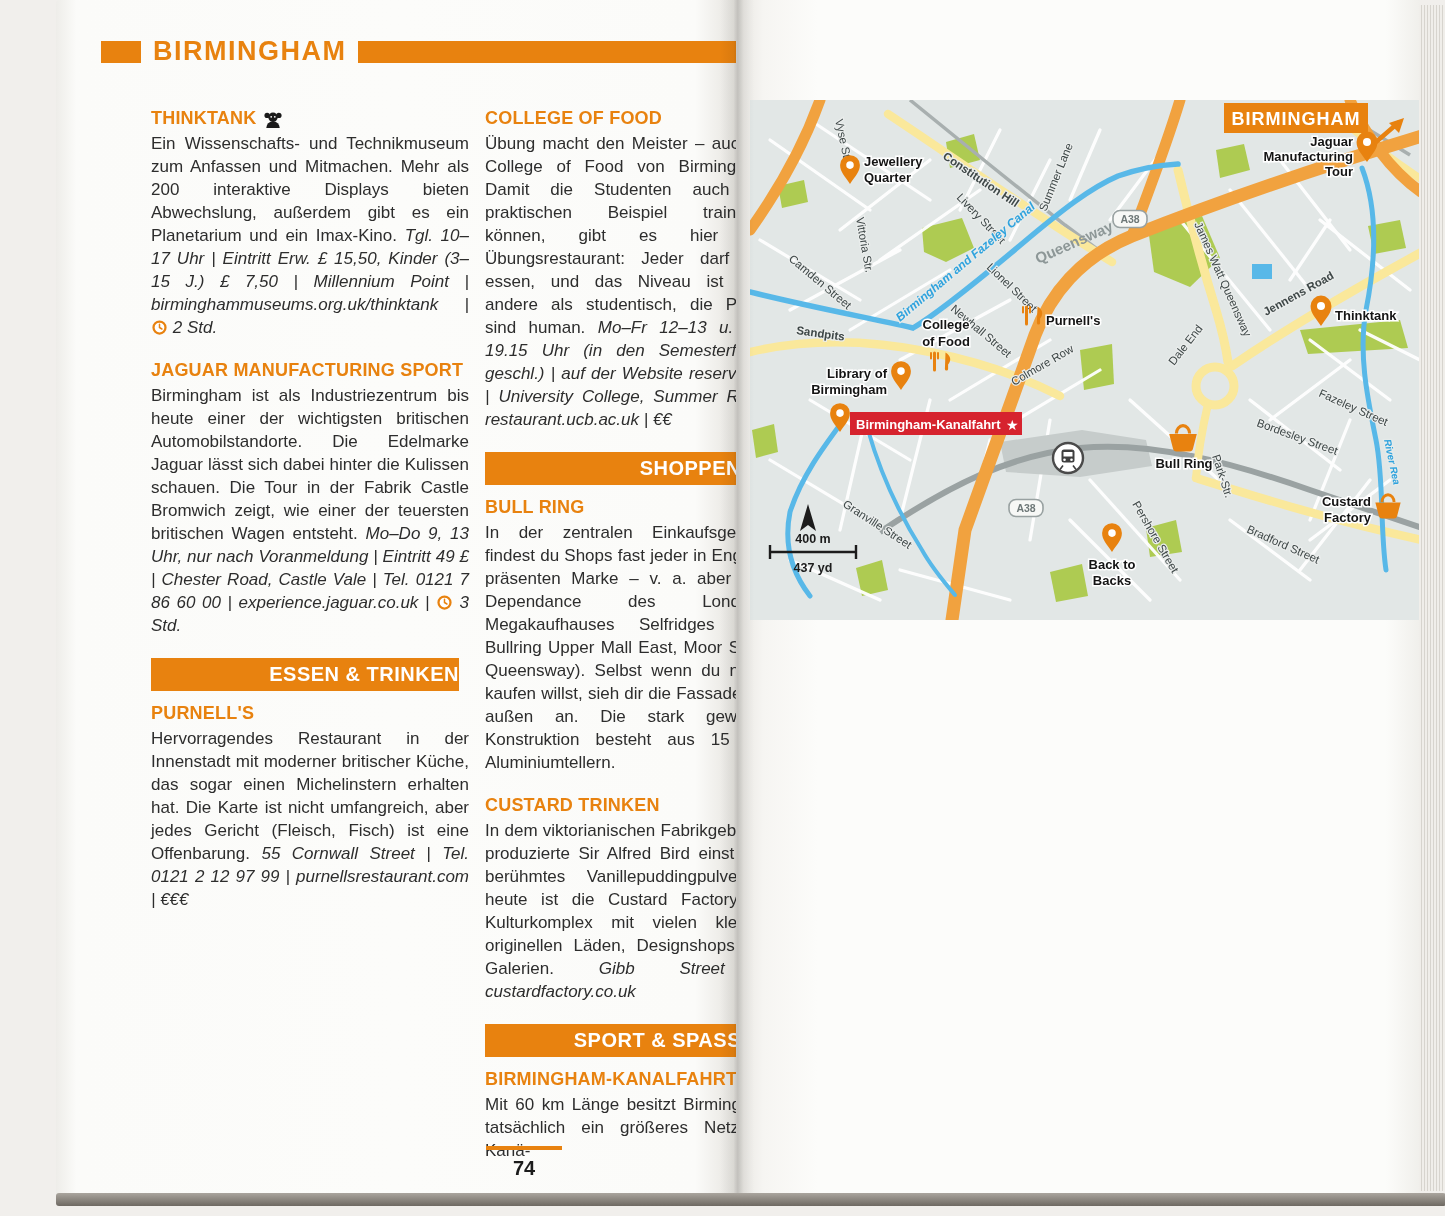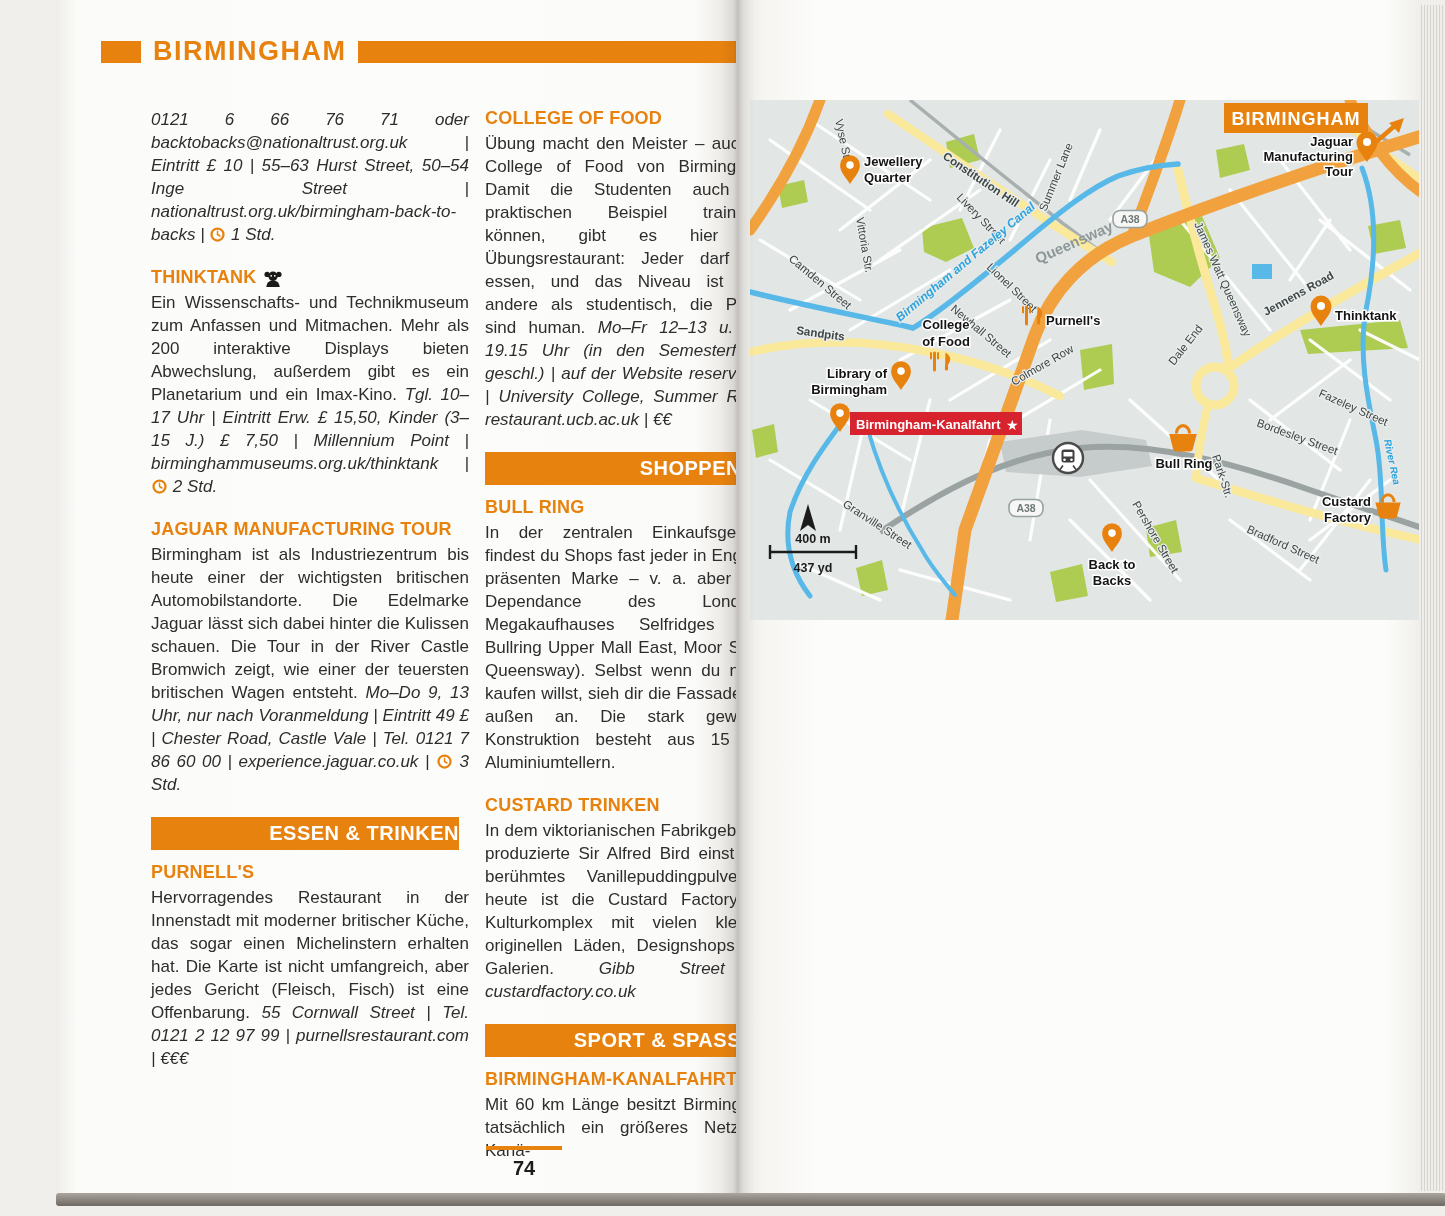--- a/index.html
+++ b/index.html
@@ -83,28 +83,20 @@
 <div class="book">
 
   <div class="page page-left">
     <div class="hdr hdr-left">
       <div class="hdr-block"></div>
       <div class="hdr-title">BIRMINGHAM</div>
       <div class="hdr-bar"></div>
     </div>
 
     <div class="col col-l1">
-      <div class="entry">
-        <p class="body-p"><span class="info">0121 6 66 76 71 oder backtobacks@nationaltrust.org.uk | Eintritt £ 10 | 55–63 Hurst Street, 50–54 Inge Street | nationaltrust.org.uk/birmingham-back-to-backs |</span>
-          <svg class="clock-icon" width="15" height="15" viewBox="0 0 20 20">
-              <circle cx="10" cy="10" r="8" fill="#fff" stroke="#E8820F" stroke-width="3"></circle>
-              <path d="M10 5.5 V10 L13.2 12" fill="none" stroke="#E8820F" stroke-width="2" stroke-linecap="round"></path>
-            </svg>
-          <span class="info">1 Std.</span></p>
-      </div>
 
       <div class="entry">
         <h3 class="heading">
             <span>THINKTANK</span>
           <svg class="kids-icon" width="22" height="18" viewBox="0 0 24 20">
             <circle cx="5.5" cy="6" r="3" fill="#1a1a1a"></circle>
               <circle cx="18.5" cy="6" r="3" fill="#1a1a1a"></circle>
             <circle cx="12" cy="8" r="5.2" fill="#1a1a1a"></circle>
             <path d="M4.5,20 a7.5,7.5 0 0 1 15,0 z" fill="#1a1a1a"></path>
             <circle cx="10" cy="7.6" r="1" fill="#fff"></circle>
@@ -115,23 +107,23 @@
           <span class="info">Tgl. 10–17 Uhr | Eintritt Erw. £ 15,50, Kinder (3–15 J.) £ 7,50 | Millennium Point | birminghammuseums.org.uk/thinktank |</span>
           <svg class="clock-icon" width="15" height="15" viewBox="0 0 20 20">
               <circle cx="10" cy="10" r="8" fill="#fff" stroke="#E8820F" stroke-width="3"></circle>
               <path d="M10 5.5 V10 L13.2 12" fill="none" stroke="#E8820F" stroke-width="2" stroke-linecap="round"></path>
             </svg>
           <span class="info">2 Std.</span></p>
       </div>
 
       <div class="entry">
         <h3 class="heading">
-            <span>JAGUAR MANUFACTURING TOUR</span>
-          </h3>
-        <p class="body-p"><span>Birmingham ist als Industriezentrum bis heute einer der wichtigsten britischen Automobilstandorte. Die Edelmarke Jaguar lässt sich dabei hinter die Kulissen schauen. Die Tour in der River Castle Bromwich zeigt, wie einer der teuersten britischen Wagen entsteht.</span>
+            <span>JAGUAR MANUFACTURING SPORT</span>
+          </h3>
+        <p class="body-p"><span>Birmingham ist als Industriezentrum bis heute einer der wichtigsten britischen Automobilstandorte. Die Edelmarke Jaguar lässt sich dabei hinter die Kulissen schauen. Die Tour in der Fabrik Castle Bromwich zeigt, wie einer der teuersten britischen Wagen entsteht.</span>
           <span class="info">Mo–Do 9, 13 Uhr, nur nach Voranmeldung | Eintritt 49 £ | Chester Road, Castle Vale | Tel. 0121 7 86 60 00 | experience.jaguar.co.uk |</span>
           <svg class="clock-icon" width="15" height="15" viewBox="0 0 20 20">
               <circle cx="10" cy="10" r="8" fill="#fff" stroke="#E8820F" stroke-width="3"></circle>
               <path d="M10 5.5 V10 L13.2 12" fill="none" stroke="#E8820F" stroke-width="2" stroke-linecap="round"></path>
             </svg>
           <span class="info">3 Std.</span></p>
       </div>
 
       <div class="banner banner-l1">ESSEN &amp; TRINKEN</div>
 

